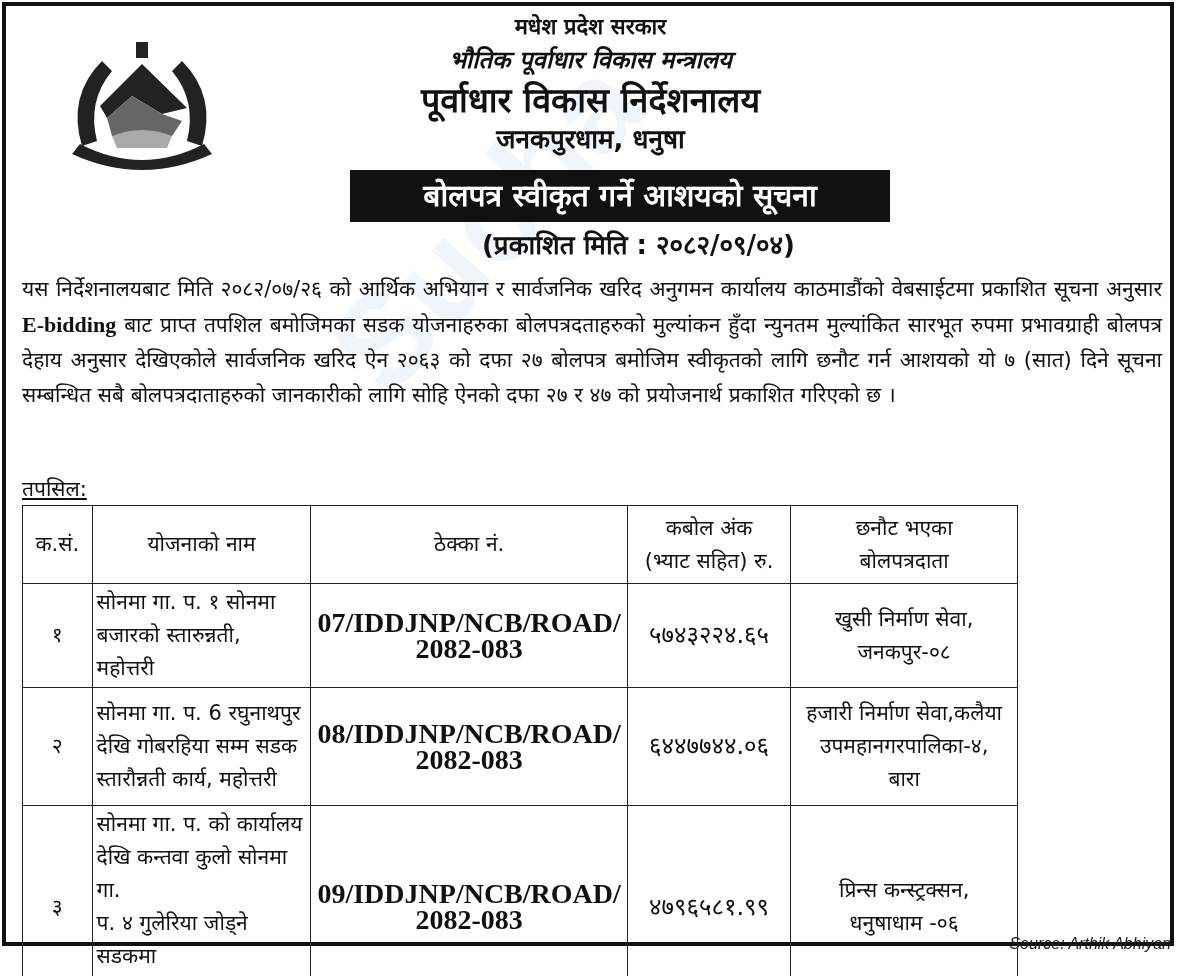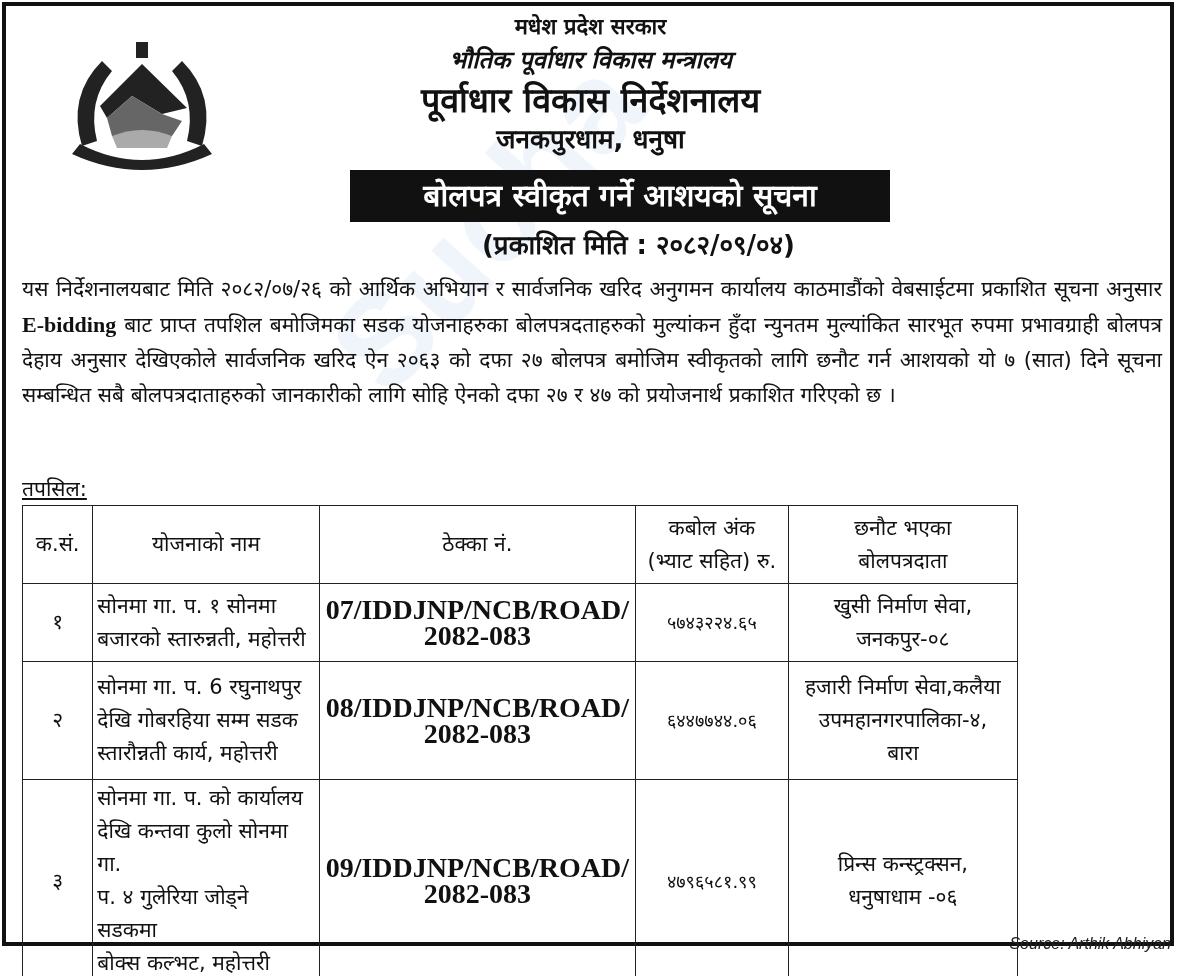--- a/index.html
+++ b/index.html
@@ -21,21 +21,21 @@
   .body-text { position: absolute; left: 22px; top: 272px; width: 1140px;
                font-size: 21px; line-height: 35px; text-align: justify; text-align-last: left; }
   .body-text b { font-family: "Liberation Serif", serif; font-size: 22px; }
   .tapsil { position: absolute; left: 22px; top: 474px; font-size: 21px; text-decoration: underline; }
   table.tbl { position: absolute; left: 22px; top: 505px; width: 996px; border-collapse: collapse;
               font-size: 21px; }
   .tbl td, .tbl th { border: 1.5px solid #222; text-align: center; vertical-align: middle;
                      font-weight: normal; line-height: 33px; padding: 2px 6px; }
   .tbl td.name { text-align: left; padding-left: 4px; }
   .tbl td.contract { font-family: "Liberation Serif", serif; font-weight: bold; font-size: 28px; line-height: 26px; }
-  .tbl td.amount { font-size: 18px; }
+  .tbl td.amount { font-size: 24px; }
   .source { position: absolute; right: 10px; top: 935px; font-family: "Liberation Sans", sans-serif;
             font-style: italic; font-size: 16px; color: #222; }
   .watermark { position: absolute; left: 300px; top: 320px; font-family: "Liberation Sans", sans-serif;
                font-weight: bold; font-size: 130px; color: rgba(60,110,200,0.08);
                transform: rotate(-48deg); transform-origin: left top; pointer-events: none; }
 </style>
 </head>
 <body>
 
 <div class="frame"></div>

